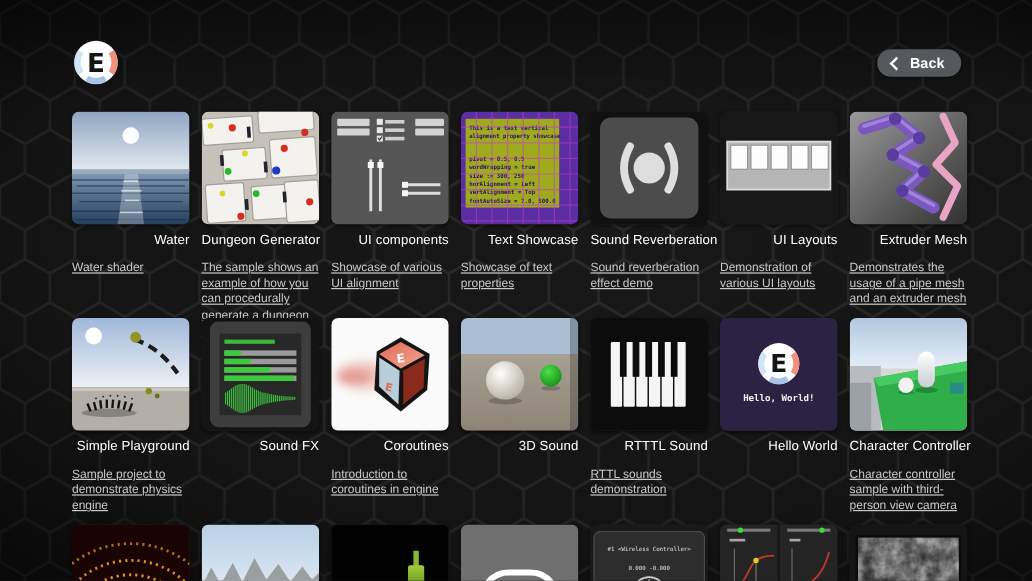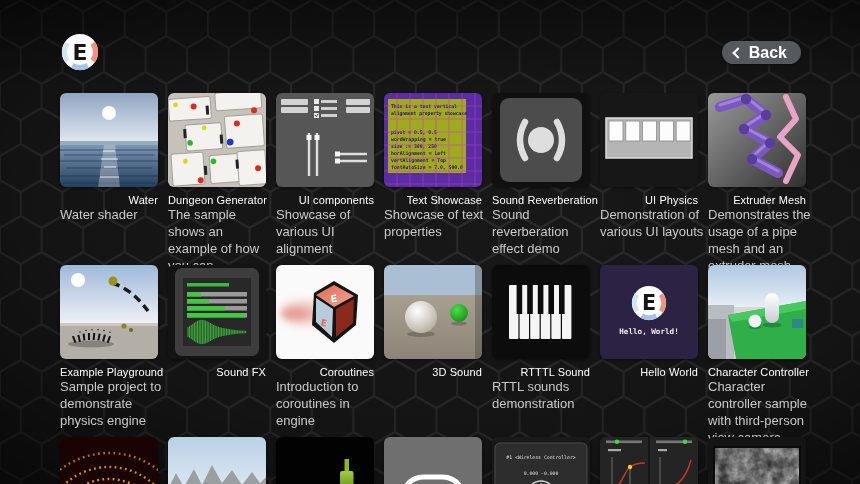--- a/index.html
+++ b/index.html
@@ -9,42 +9,42 @@
     font-family:"Liberation Sans",sans-serif;
     -webkit-font-smoothing:antialiased;
   }
   .bg-hex{position:absolute;left:0;top:0;z-index:0;}
   .header{position:absolute;left:0;top:0;width:860px;height:90px;z-index:5;}
   .logo{position:absolute;left:61px;top:33px;width:38px;height:38px;}
   .back-btn{
     position:absolute;right:59px;top:41px;height:23px;
     display:flex;align-items:center;gap:7px;padding:0 14px 0 12px;
     background:#55585c;border-radius:12px;cursor:pointer;
-    color:#ffffff;font-size:16px;font-weight:bold;
+    color:#ffffff;font-size:12px;font-weight:bold;
     box-shadow:0 1px 2px rgba(0,0,0,.4);
   }
   .chev{width:6px;height:6px;border-left:2.2px solid #fff;border-bottom:2.2px solid #fff;
     transform:rotate(45deg);margin-top:1px;}
   .grid{
     position:absolute;left:60px;top:93px;z-index:4;
     display:grid;grid-template-columns:repeat(7,98px);
     column-gap:10px;row-gap:10px;
   }
   .card{width:98px;height:162px;}
   .thumb{
     width:98px;height:94px;border-radius:6px;overflow:hidden;
     background:#222;box-shadow:0 1px 3px rgba(0,0,0,.5);
   }
   .thumb svg{display:block;width:100%;height:100%;}
   .card-title{
     margin-top:7px;color:#ffffff;font-size:11px;font-weight:500;
     white-space:nowrap;letter-spacing:.1px;text-align:right;
   }
   .card-desc{
-    margin-top:0;width:104px;color:#c9c9c9;font-size:13px;line-height:1.32;
+    margin-top:11px;width:104px;color:#c9c9c9;font-size:10px;line-height:1.32;text-decoration:underline;
   }
 </style>
 </head>
 <body>
 
 <svg class="bg-hex" width="860" height="484">
   <defs>
     <pattern id="hexp" width="41.57" height="72" patternUnits="userSpaceOnUse">
       <g fill="none" stroke="#2b2b2b" stroke-width="2">
         <path d="M20.78 0 L41.57 12 L41.57 36 L20.78 48 L0 36 L0 12 Z"></path>
@@ -263,21 +263,21 @@
     <rect x="6" y="25" width="86" height="40" fill="#b5b5b5" stroke="#dddddd" stroke-width="1.5"></rect>
     <g fill="#fcfcfc" stroke="#8a8a8a" stroke-width="0.8">
       <rect x="9" y="28" width="14" height="20"></rect>
             <rect x="25.8" y="28" width="14" height="20"></rect>
       <rect x="42.6" y="28" width="14" height="20"></rect>
             <rect x="59.4" y="28" width="14" height="20"></rect>
       <rect x="76.2" y="28" width="14" height="20"></rect>
     </g>
   </svg>
       </div>
-    <div class="card-title">UI Physics</div>
+    <div class="card-title">UI Layouts</div>
     <div class="card-desc">Demonstration of various UI layouts</div>
   </div>
 
   <div class="card">
     <div class="thumb">
         <svg viewBox="0 0 98 94" preserveAspectRatio="none">
     <defs>
       <linearGradient id="exbg" x1="0" y1="0" x2="1" y2="1">
         <stop offset="0" stop-color="#9a9a9a"></stop>
               <stop offset="1" stop-color="#303030"></stop>
@@ -331,21 +331,21 @@
     <g fill="#2a2a2a">
       <circle cx="20" cy="67" r=".8"></circle>
             <circle cx="26" cy="65.5" r=".8"></circle>
             <circle cx="32" cy="64.8" r=".8"></circle>
       <circle cx="38" cy="64.8" r=".8"></circle>
             <circle cx="44" cy="65.6" r=".8"></circle>
             <circle cx="50" cy="67.2" r=".8"></circle>
     </g>
   </svg>
       </div>
-    <div class="card-title">Example Playground</div>
+    <div class="card-title">Simple Playground</div>
     <div class="card-desc">Sample project to demonstrate physics engine</div>
   </div>
 
   <div class="card">
     <div class="thumb">
         <svg viewBox="0 0 98 94" preserveAspectRatio="none">
     <rect width="98" height="94" fill="#131313"></rect>
     <rect x="7" y="3" width="84" height="88" rx="7" fill="#3d3d3d"></rect>
     <rect x="15" y="13" width="68" height="68" fill="#282828"></rect>
     <rect x="19" y="18" width="42" height="3.5" fill="#3ec93e" opacity=".9"></rect>

